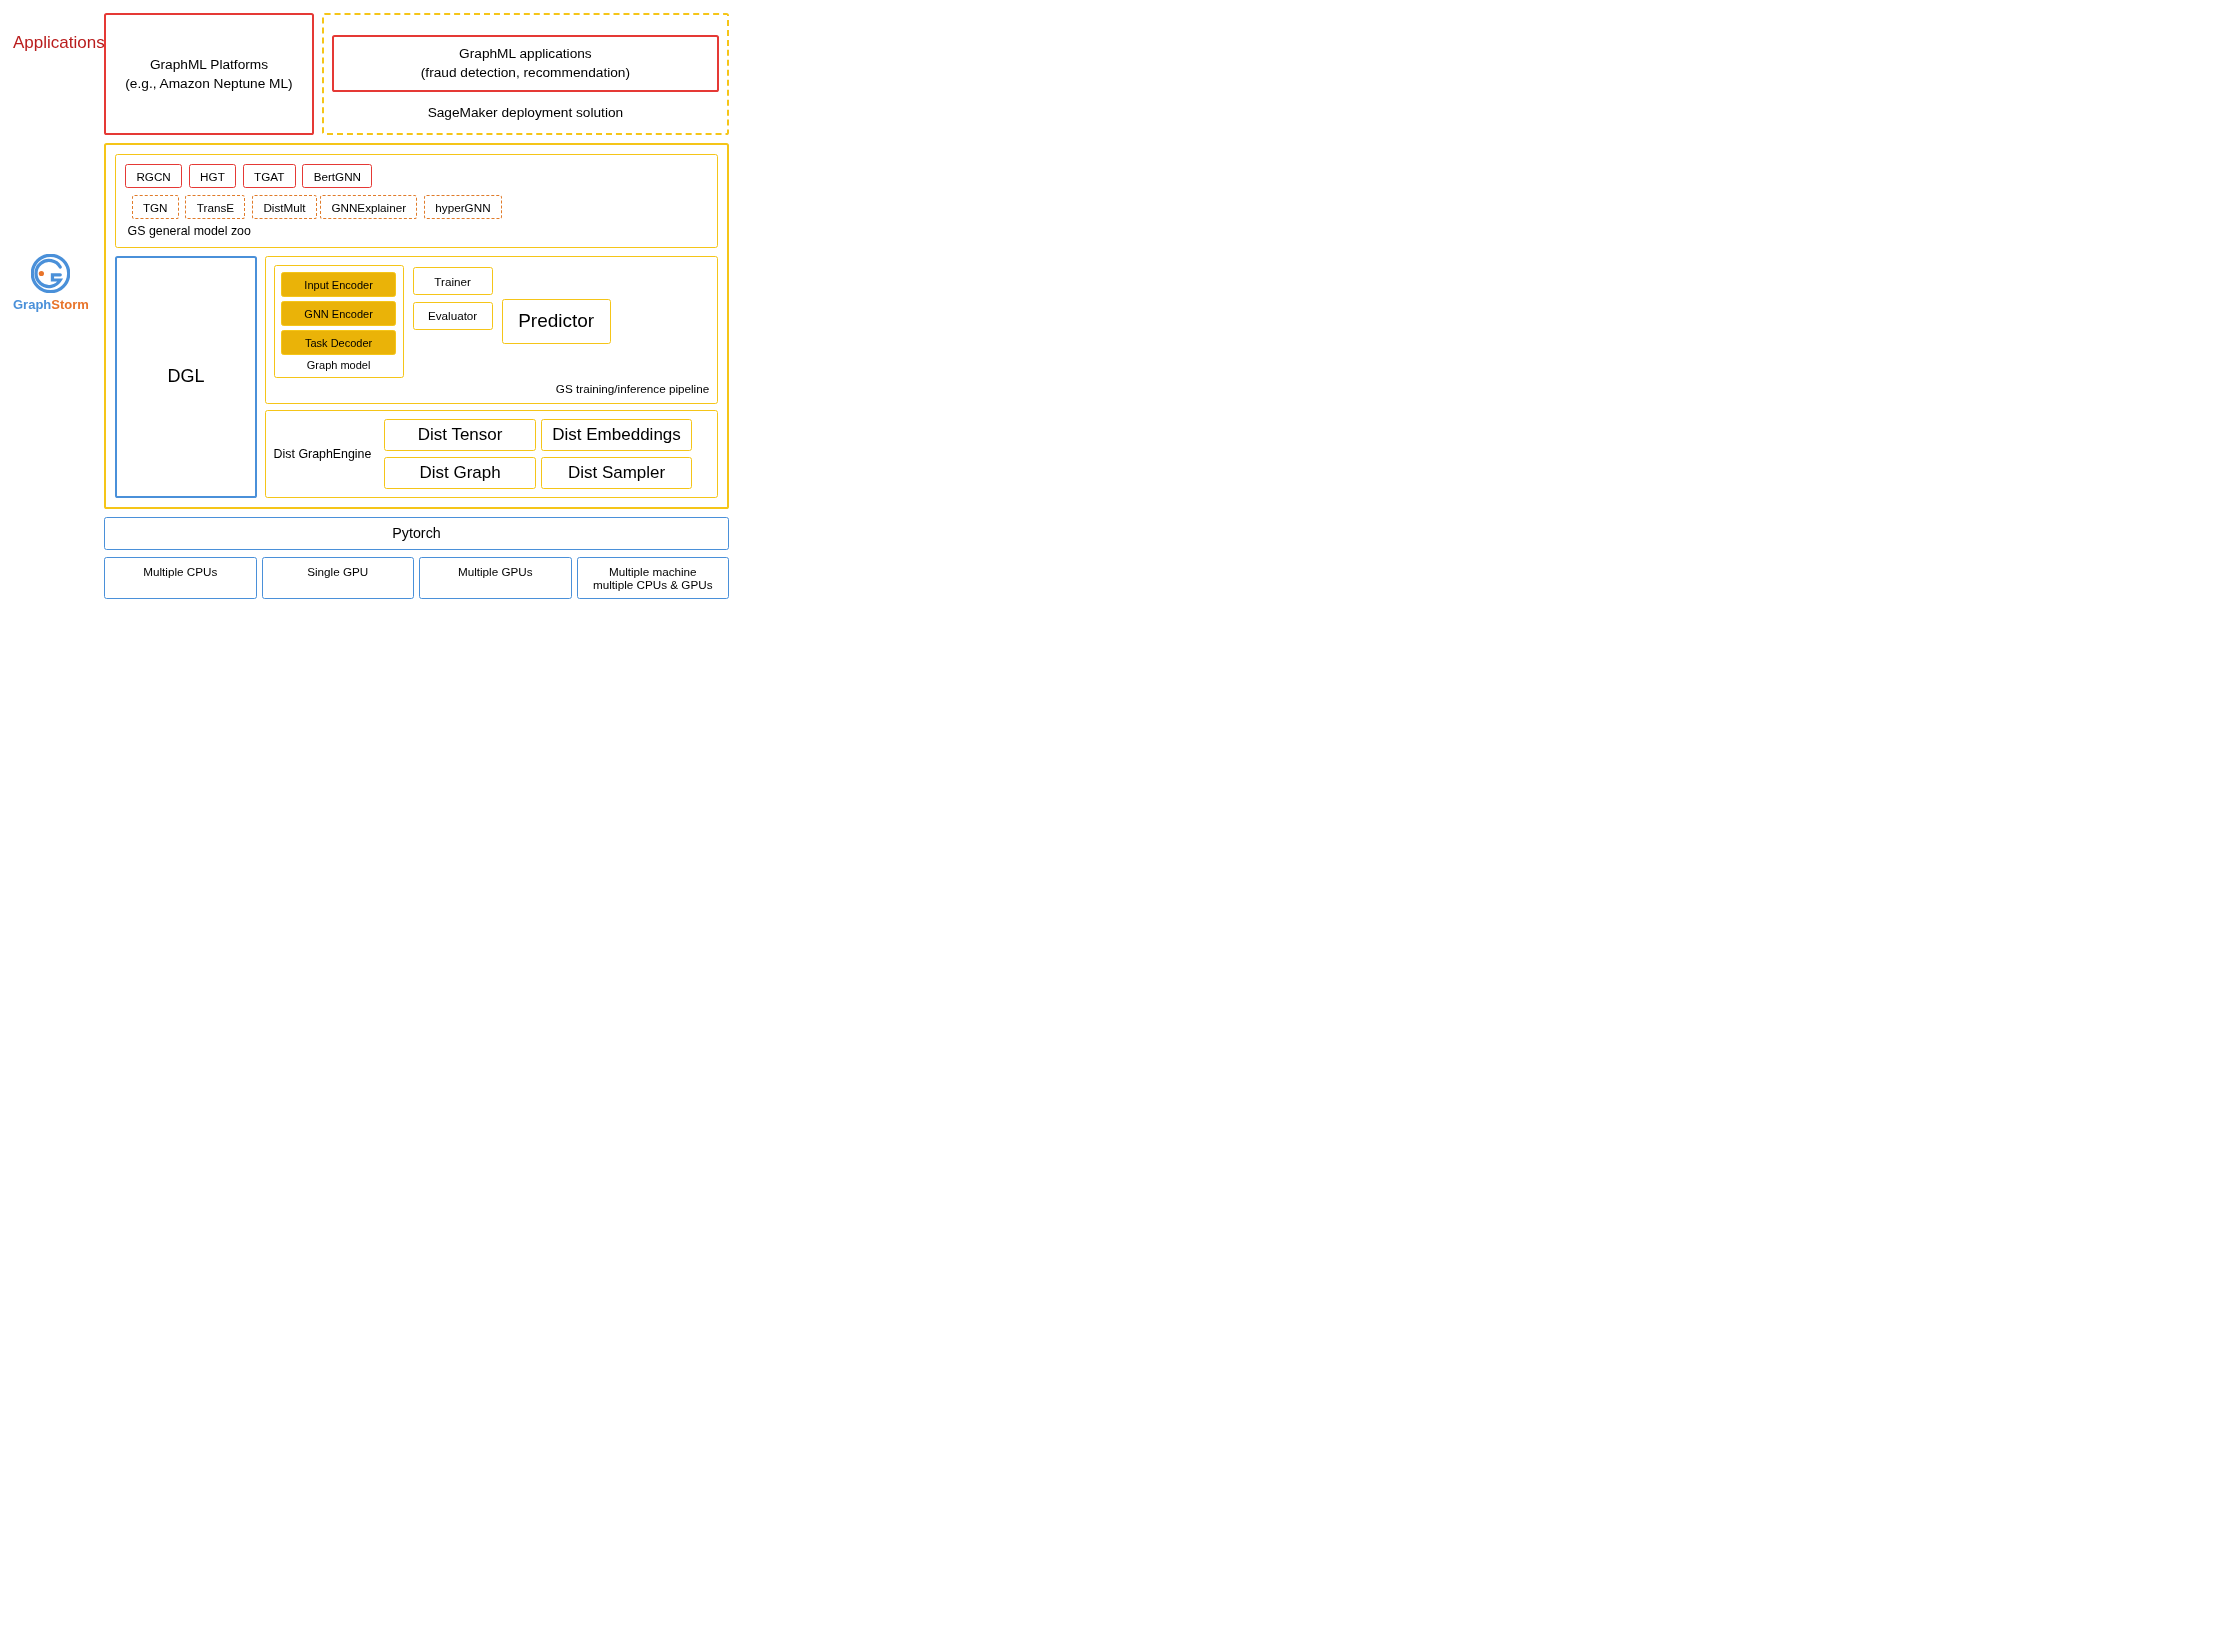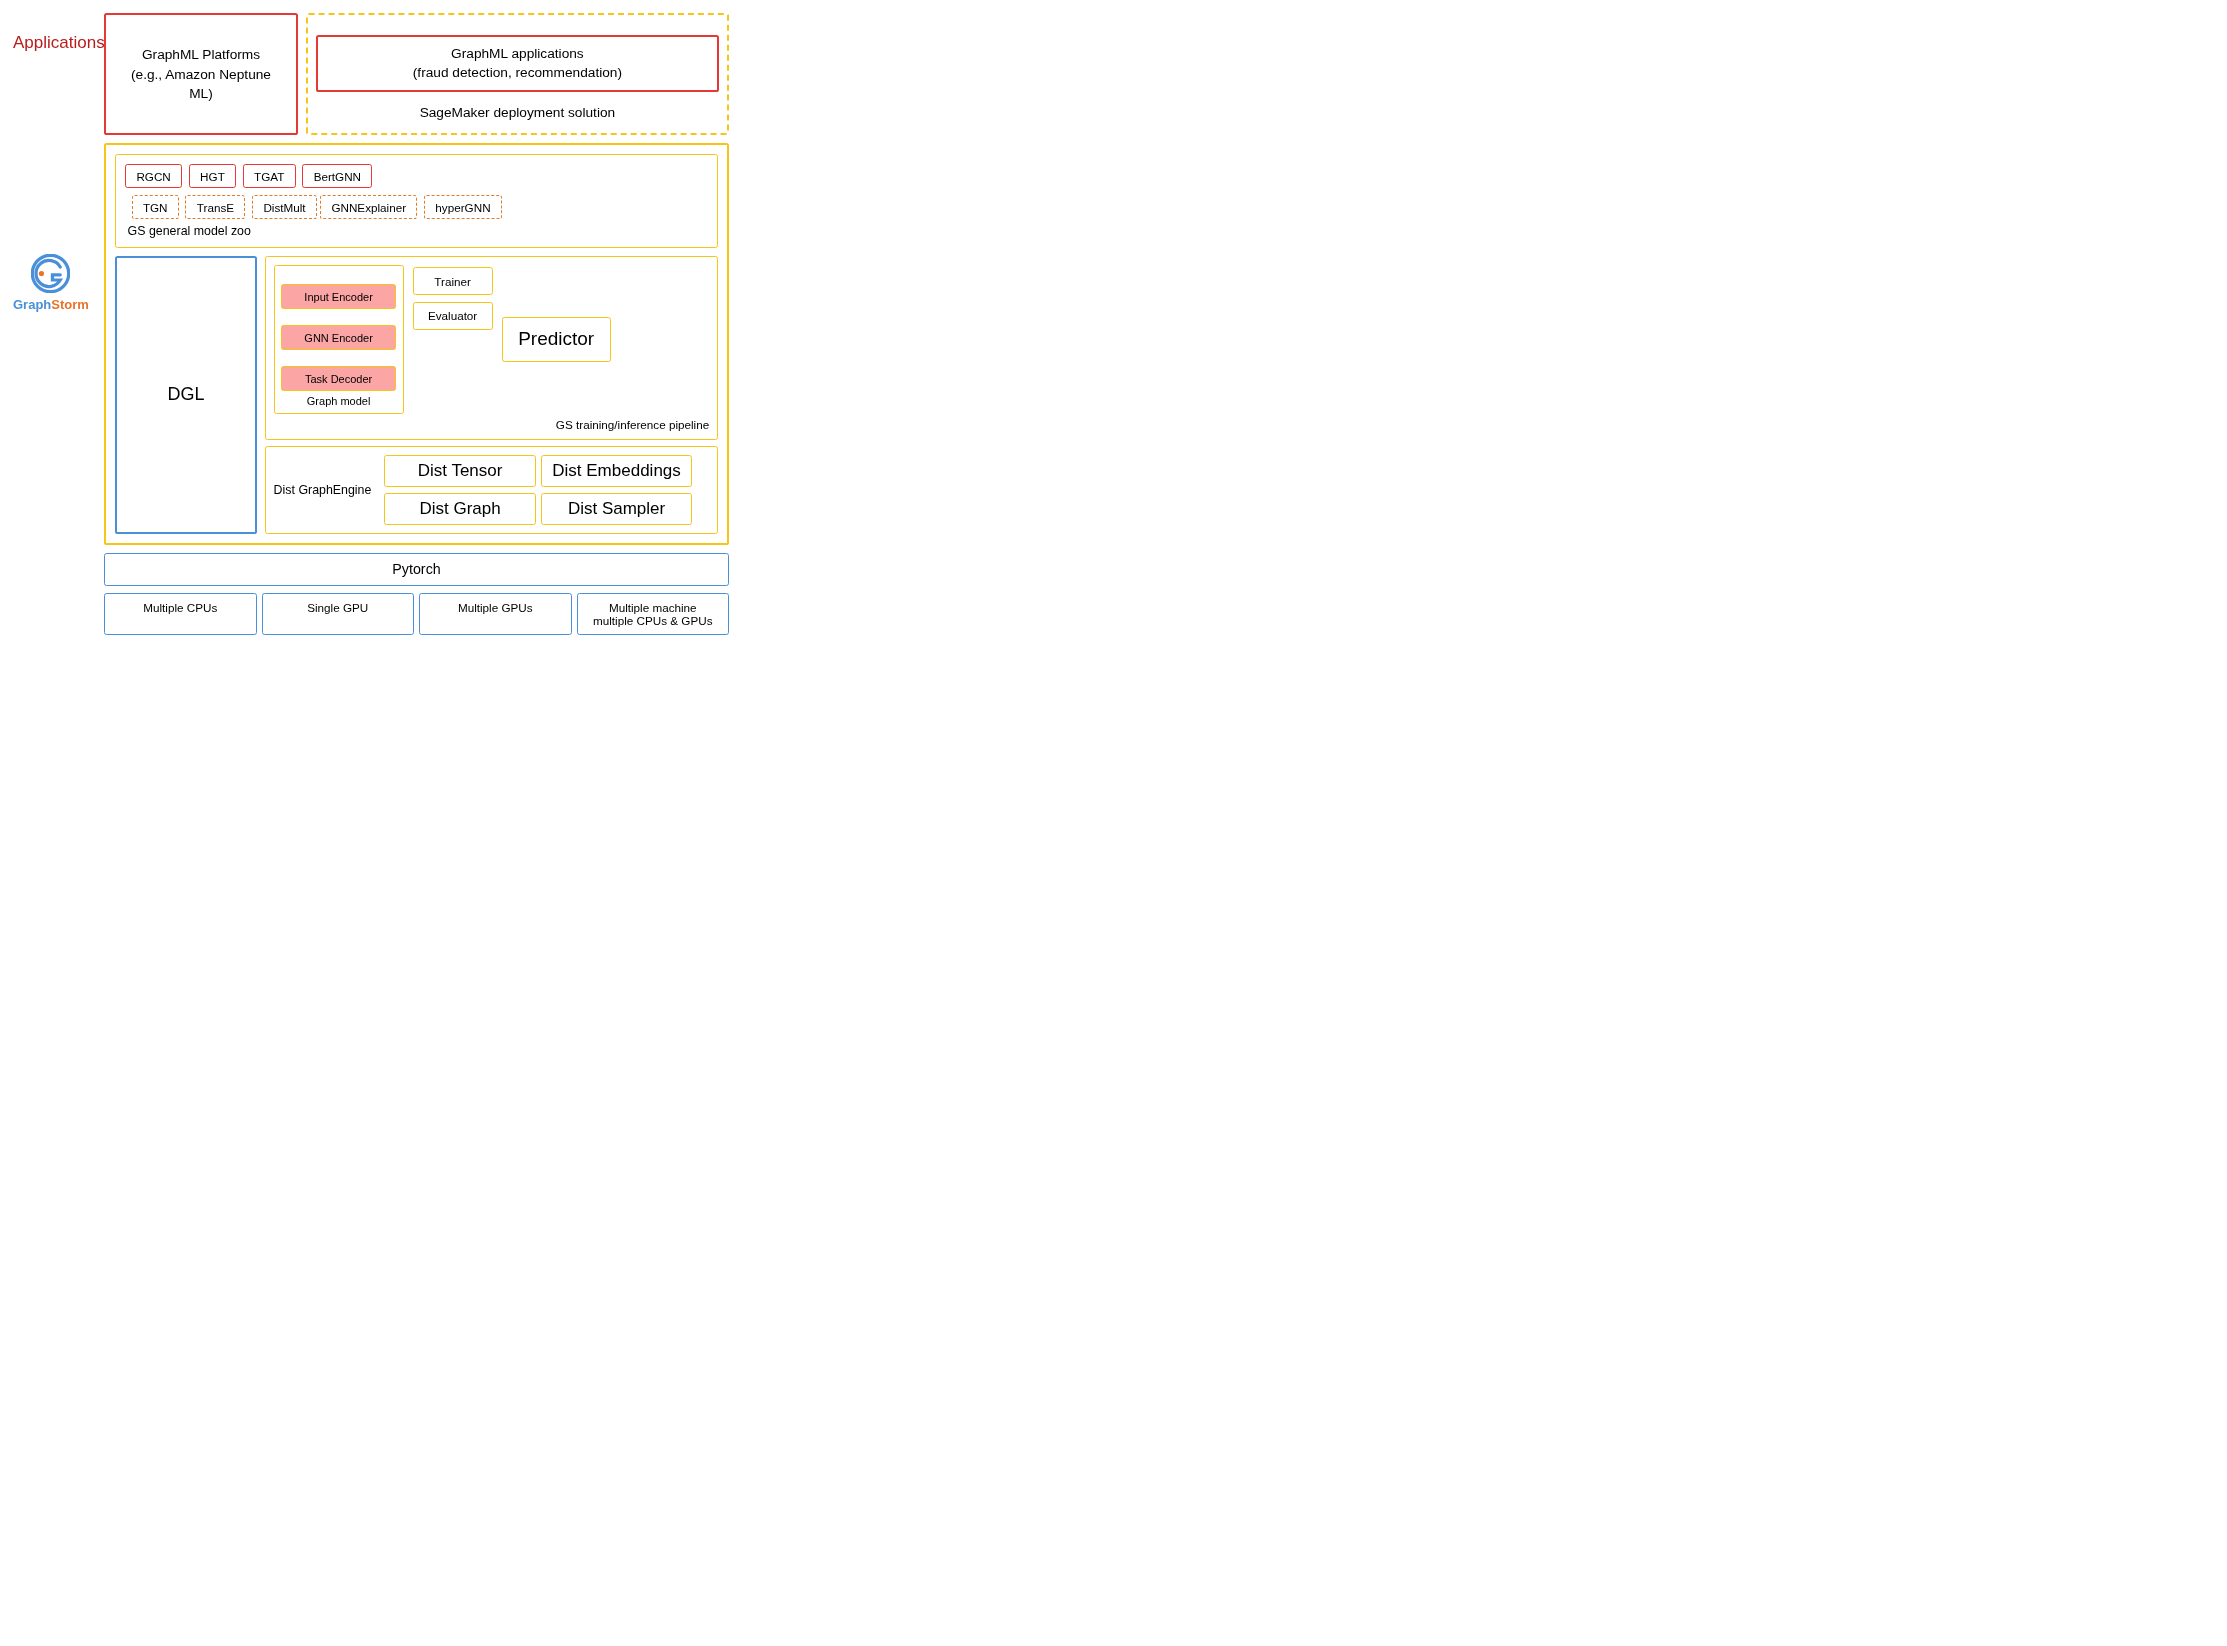--- a/index.html
+++ b/index.html
@@ -51,21 +51,21 @@
       align-items: stretch;
     }
 
     .red-box {
       border: 2px solid #e53935;
       border-radius: 2.6px;
       padding: 11.7px 15.6px;
       font-size: 13.7px;
       text-align: center;
       line-height: 1.4;
-      width: 194px;
+      width: 210px;
       flex-shrink: 0;
       display: flex;
       align-items: center;
       justify-content: center;
     }
 
     .dashed-yellow-outer {
       border: 2px dashed #f5c518;
       border-radius: 2.6px;
       flex: 1;
@@ -215,22 +215,21 @@
       flex-direction: column;
       gap: 4.6px;
     }
 
     .yellow-solid-small {
       border: 1.3px solid #f5c518;
       border-radius: 2.6px;
       padding: 5.2px 10.4px;
       font-size: 11px;
       text-align: center;
-      background: #fca5a5;
-      margin-top: 12px;
+      background: #eab308;
     }
 
     
     .trainer-eval-col {
       display: flex;
       flex-direction: column;
       gap: 6.5px;
       justify-content: flex-start;
       padding-top: 2.6px;
     }

